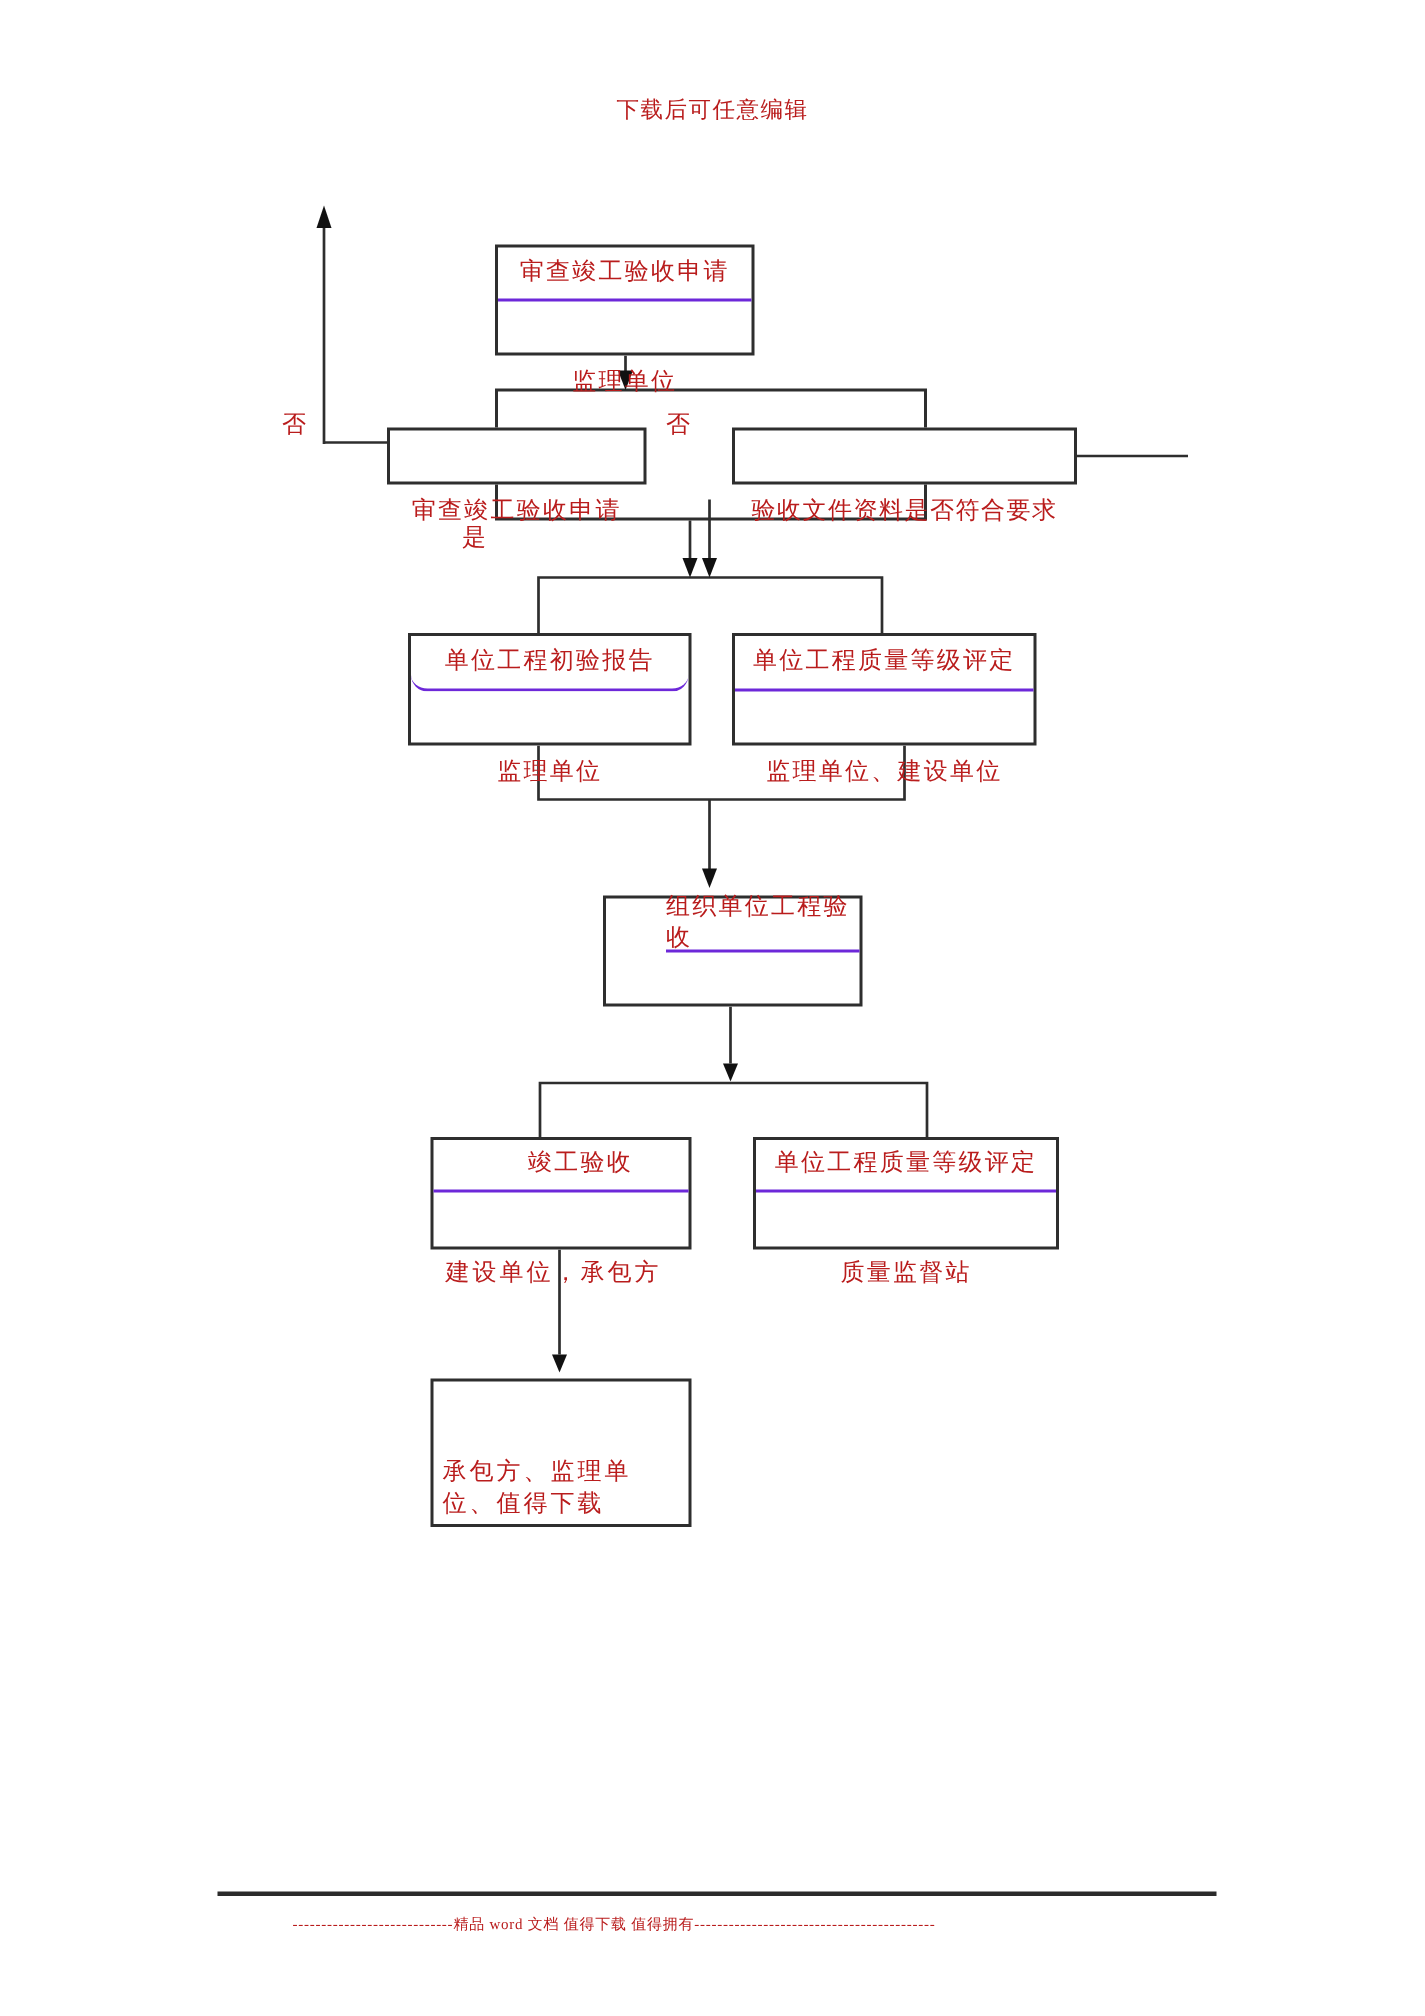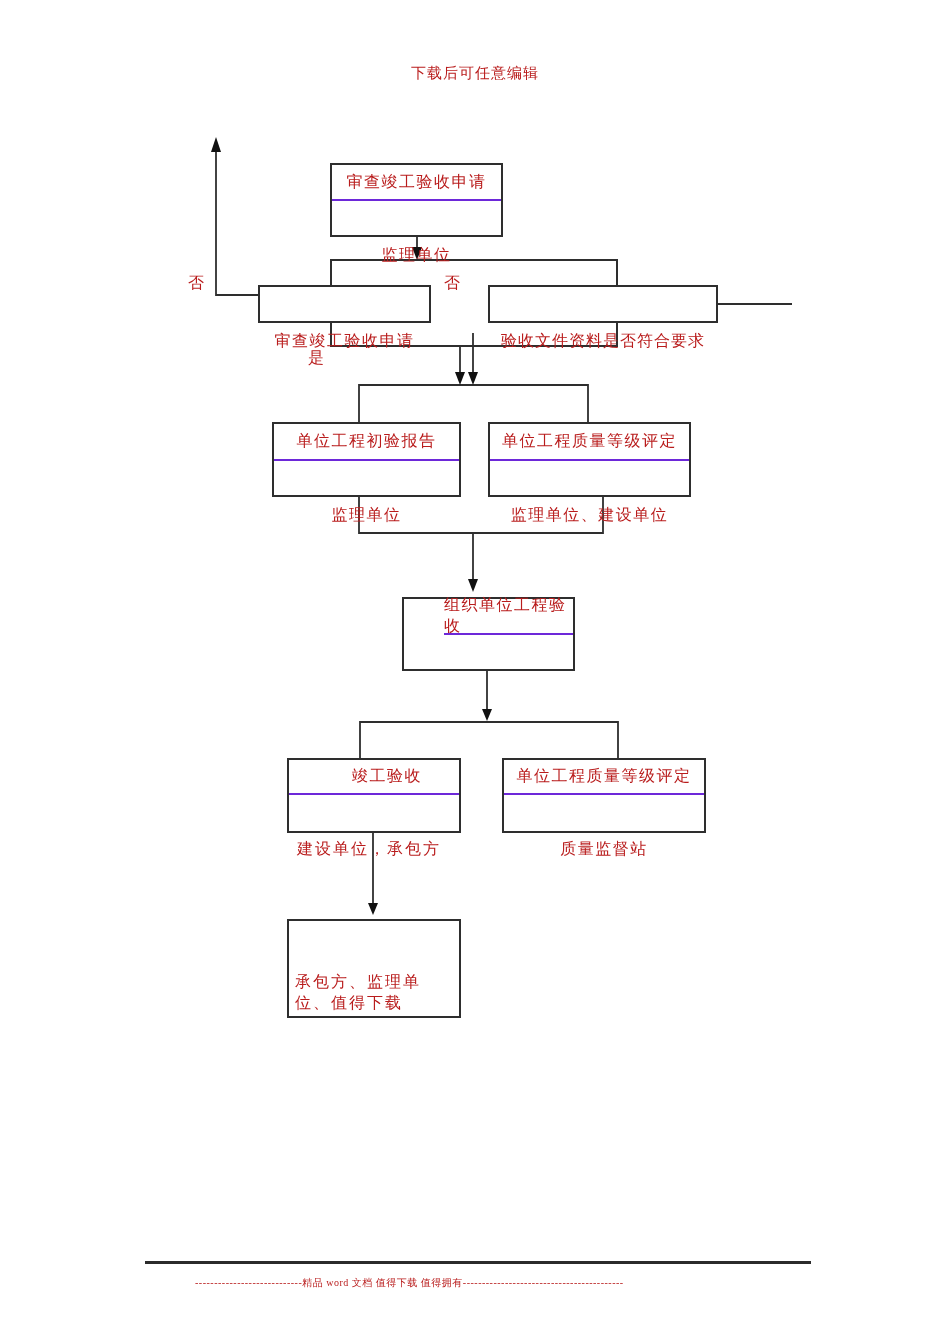--- a/index.html
+++ b/index.html
@@ -14,21 +14,21 @@
         letter-spacing:1.5px;line-height:1.3;}
   .cell.title{border-bottom:2px solid #6d28d9;flex:0 0 auto;}
   .cell.agency{flex:1 1 auto;margin-top:44px;}
   .single{justify-content:center;}
   #node-review{left:330px;top:163px;width:173px;height:74px;}
   #node-review .title{height:34px;}
   #node-site-check{left:258px;top:285px;width:173px;height:38px;}
   #node-doc-check{left:488px;top:285px;width:230px;height:38px;}
   #node-doc-check .single{letter-spacing:1px;}
   #node-initial-report{left:272px;top:422px;width:189px;height:75px;}
-  #node-initial-report .title{height:35px;}
+  #node-initial-report .title{height:35px;border-radius:11px;}
   #node-grade-eval-units{left:488px;top:422px;width:203px;height:75px;}
   #node-grade-eval-units .title{height:35px;}
   #node-organize{left:402px;top:597px;width:173px;height:74px;padding-left:40px;}
   #node-organize .title{height:34px;}
   #node-organize .agency{display:block;overflow:hidden;padding:4px 6px 0 8px;
         letter-spacing:4px;line-height:25px;text-align:left;}
   #node-completion{left:287px;top:758px;width:174px;height:75px;}
   #node-completion .title{height:33px;padding-left:26px;}
   #node-completion .agency{justify-content:flex-start;padding-left:8px;letter-spacing:2px;}
   #node-grade-eval-station{left:502px;top:758px;width:204px;height:75px;}

